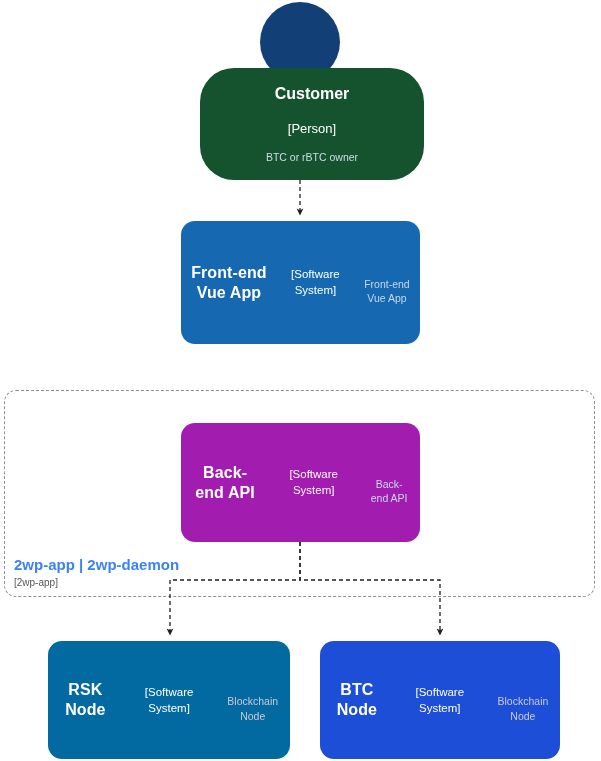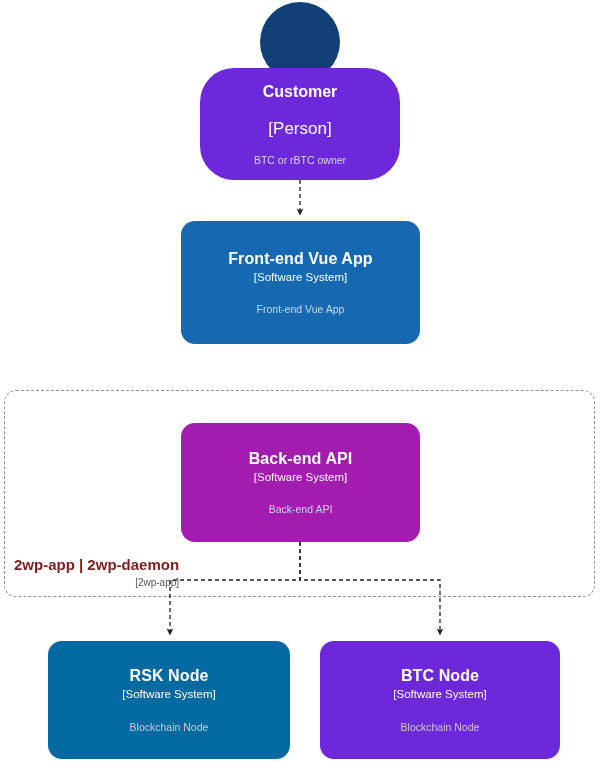--- a/index.html
+++ b/index.html
@@ -19,25 +19,26 @@
     background: #ffffff;
     overflow: hidden;
   }
 
   
   .node {
     position: absolute;
     box-sizing: border-box;
     border-radius: 14px;
     display: flex;
-    flex-direction: column;
+    flex-direction: row;
     align-items: center;
     justify-content: center;
     text-align: center;
     padding: 6px 10px;
+    gap: 24px;
   }
   .node .n-title {
     font-size: 16px;
     font-weight: bold;
     color: #ffffff;
     line-height: 1.25;
     letter-spacing: 0.1px;
   }
   .node .n-type {
     font-size: 11.5px;
@@ -67,32 +68,32 @@
     top: 0px;
     width: 80px;
     height: 80px;
     border-radius: 50%;
     background: #124076;
   }
   .person-body {
     position: absolute;
     left: 0px;
     top: 66px;
-    width: 200px;
+    width: 224px;
     height: 112px;
     border-radius: 34px;
-    background: #6d28d9;
+    background: #14532d;
     display: flex;
     flex-direction: column;
     align-items: center;
     justify-content: center;
     text-align: center;
   }
   .person-body .n-title { font-size: 16px; font-weight: bold; color: #fff; }
-  .person-body .n-type  { font-size: 17px; color: #ffffff; margin-top: 18px; }
+  .person-body .n-type  { font-size: 13px; color: #ffffff; margin-top: 18px; }
   .person-body .n-desc  { font-size: 10.5px; color: #cfdcec; margin-top: 15px; text-align: center; }
 
   
   #node-frontend {
     left: 181px; top: 221px; width: 239px; height: 123px;
     background: #1668b0;
   }
   #node-frontend .n-desc { color: #c6d9ec; }
 
   #node-backend {
@@ -102,21 +103,21 @@
   #node-backend .n-desc { color: #c6d9ec; }
 
   #node-rsk {
     left: 48px; top: 641px; width: 242px; height: 118px;
     background: #0369a1;
   }
   #node-rsk .n-desc { color: #cdc9d4; }
 
   #node-btc {
     left: 320px; top: 641px; width: 240px; height: 118px;
-    background: #6d28d9;
+    background: #1d4ed8;
   }
   #node-btc .n-desc { color: #cdc9d4; }
 
   
   #boundary {
     position: absolute;
     left: 4px;
     top: 390px;
     width: 591px;
     height: 207px;
@@ -127,31 +128,30 @@
   }
   #boundary-label {
     position: absolute;
     left: 14px;
     top: 555px;
     text-align: left;
   }
   #boundary-label .b-title {
     font-size: 15px;
     font-weight: bold;
-    color: #7f1d1d;
+    color: #3b82f6;
     line-height: 1.3;
     white-space: nowrap;
   }
   #boundary-label .b-type {
     font-size: 10px;
     color: #555555;
     line-height: 1.3;
     margin-top: 1px;
     white-space: nowrap;
-    text-align: right;
   }
 
   
   #edges {
     position: absolute;
     left: 0; top: 0;
     width: 601px;
     height: 761px;
     pointer-events: none;
   }

